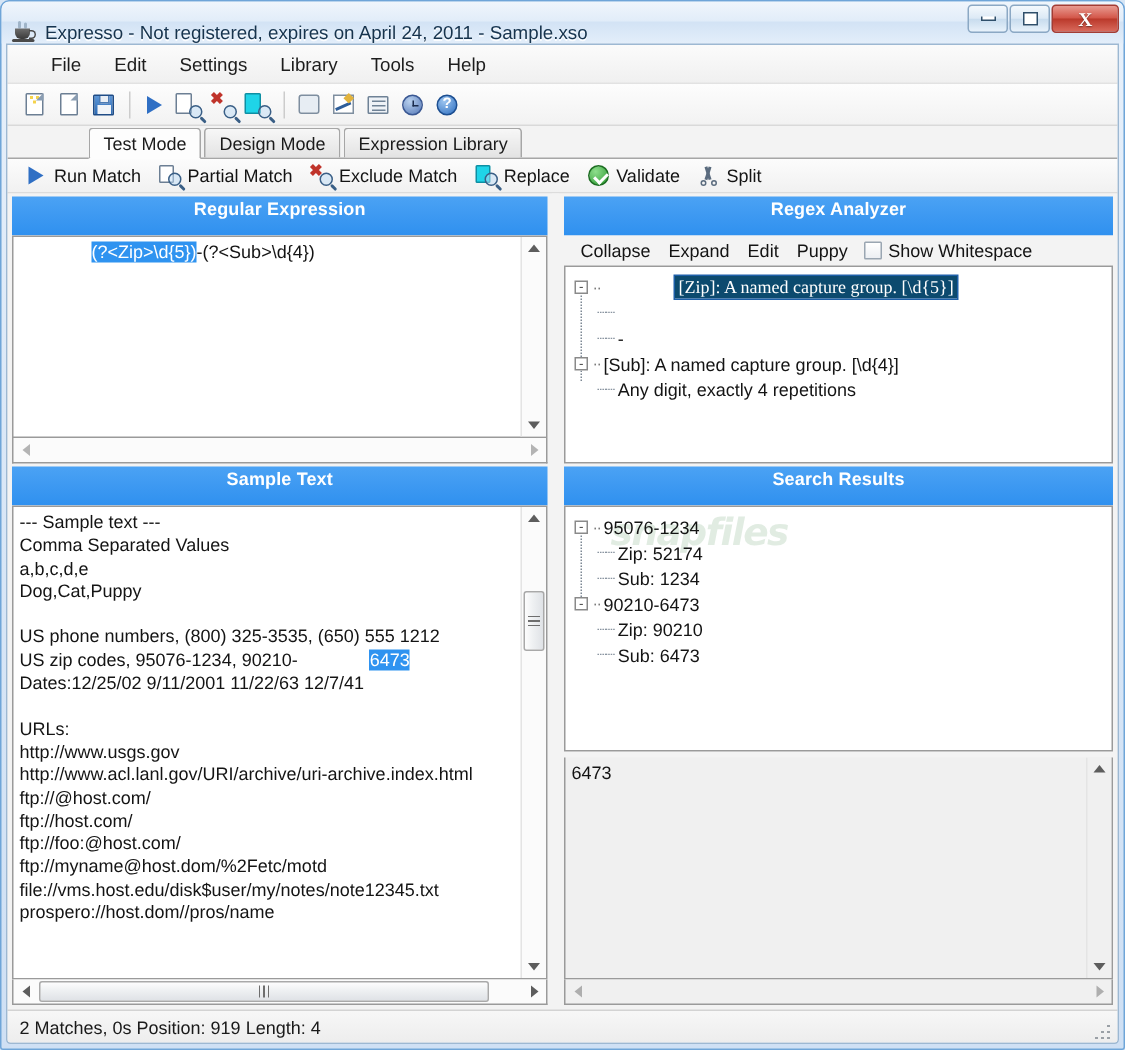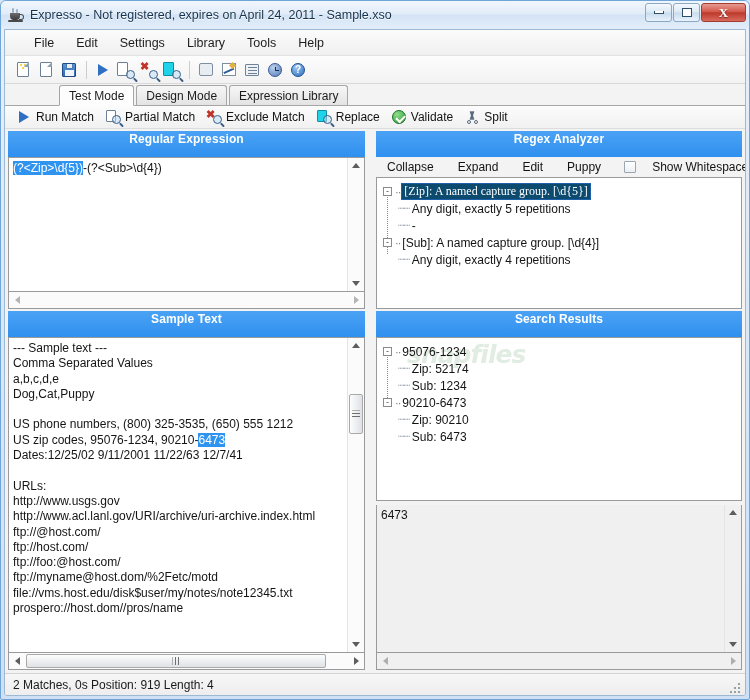--- a/index.html
+++ b/index.html
@@ -17,21 +17,21 @@
     border: 1px solid #6fa5d8;
     border-radius: 6px 6px 2px 2px;
     overflow: hidden;
   }
 
   
   .titlebar {
     position: relative;
     height: 28px;
     display: flex;
-    align-items: center;
+    align-items: flex-end;
     padding-left: 7px;
     background: linear-gradient(to bottom, #f0f6fc 0%, #e2edf9 45%, #d3e3f5 50%, #e3eefa 100%);
     border-radius: 5px 5px 0 0;
   }
   .app-icon {
     width: 16px; height: 16px;
     margin-right: 6px;
     position: relative;
     flex: none;
   }
@@ -382,21 +382,21 @@
     position: relative;
     min-height: 0;
     overflow: hidden;
   }
   .panel-body.gray { background: #f0f0f0; }
   .panel-body.noborder-top { border-top: 1px solid #9a9a9a; }
 
   .subbar {
     height: 20px;
     display: flex; align-items: center;
-    gap: 12px;
+    gap: 0px;
     background: #f3f3f3;
     flex: none;
     padding-left: 5px;
   }
   .subbar .sb-item {
     font-size: 12px; color: #131313;
     padding: 1px 6px;
     border-radius: 2px;
     white-space: nowrap;
   }
@@ -418,20 +418,21 @@
     line-height: 15.3px;
     color: #141414;
     white-space: pre;
     overflow: hidden;
     box-sizing: border-box;
     font-family: "Liberation Sans", sans-serif;
   }
   .sel {
     background: #2f93f0;
     color: #ffffff;
+    margin-left: 48px;
   }
 
   
   .tree {
     position: absolute; left: 0; top: 0; right: 0; bottom: 0;
     padding: 5px 4px 4px 6px;
     font-size: 12px;
     color: #141414;
     overflow: hidden;
     box-sizing: border-box;
@@ -799,21 +800,20 @@
               <div class="vline" style="top:14px;height:62px;"></div>
 
               <div class="trow">
                 <span class="tbox">-</span>
                 <span class="tdash">··</span>
                 <span class="tlabel sel">[Zip]: A named capture group. [\d{5}]</span>
               </div>
 
               <div class="trow tchild">
                 <span class="conn">┈┈</span>
-                <span class="tlabel">Any digit, exactly 5 repetitions</span>
               </div>
 
               <div class="trow tchild">
                 <span class="conn">┈┈</span>
                 <span class="tlabel">-</span>
               </div>
 
               <div class="trow">
                 <span class="tbox">-</span>
                 <span class="tdash">··</span>

